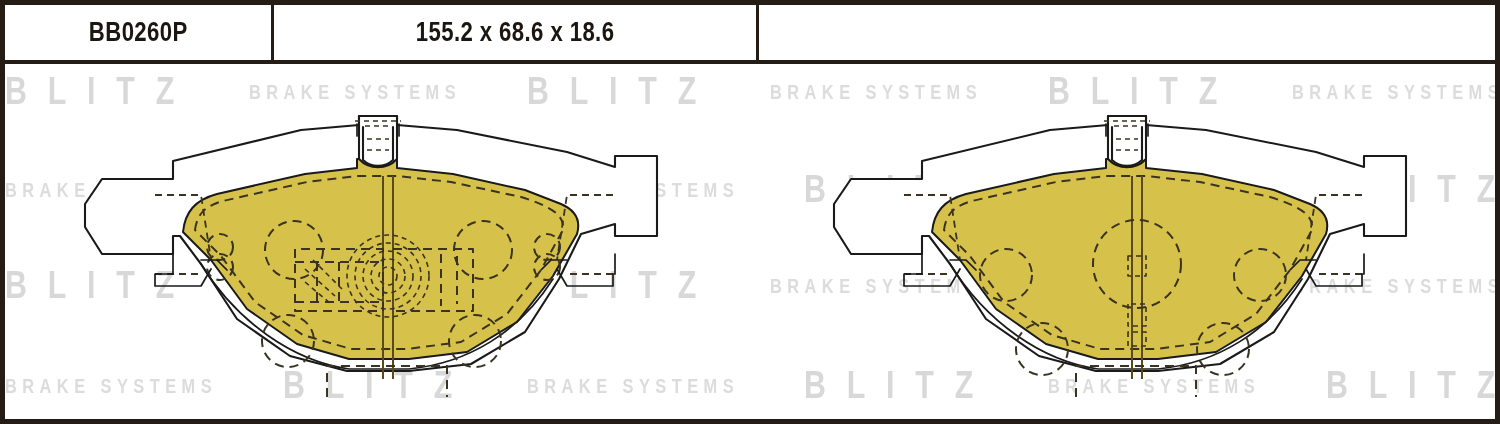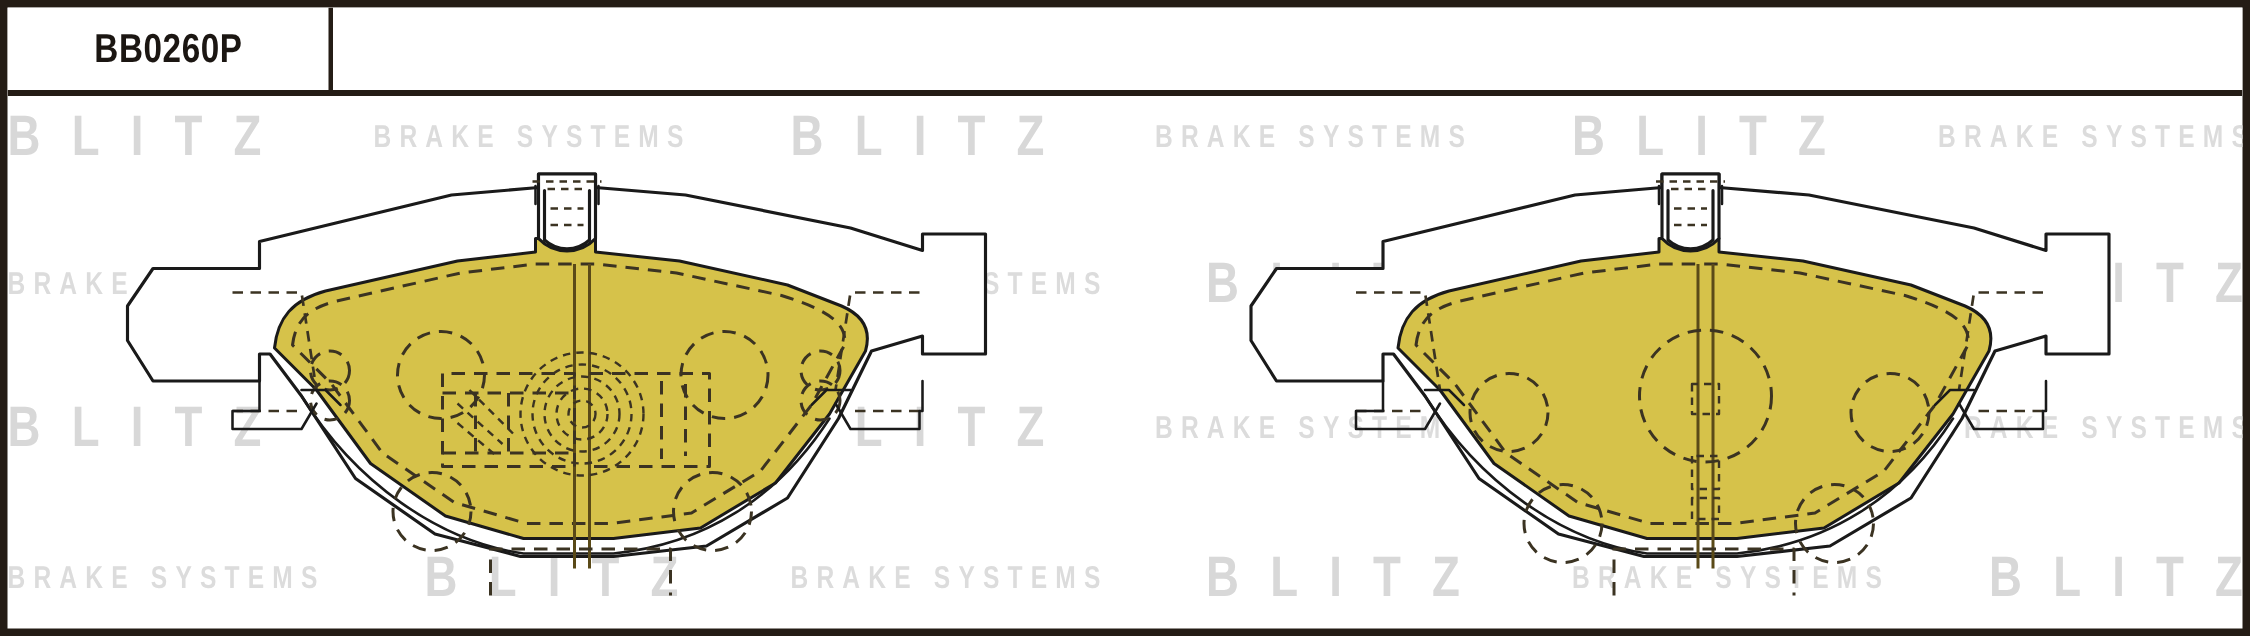--- a/index.html
+++ b/index.html
@@ -48,21 +48,21 @@
   }
   .hdr-wrap {
     display: flex;
     align-items: center;
     justify-content: center;
     box-sizing: border-box;
     height: 100%;
     border-right: 3px solid #241c15;
   }
   .hdr-wrap.last { border-right: none; }
-  #hdr-code-wrap { width: 217px; }
+  #hdr-code-wrap { width: 269px; }
   #hdr-dim1-wrap { width: 485px; }
   #hdr-dim2-wrap { flex: 1 1 auto; }
 
   
   #watermark-layer {
     position: absolute;
     left: 0;
     top: 59px;
     width: 1490px;
     height: 355px;
@@ -421,15 +421,18 @@
         <path class="solid-thin" d="M 1359,190 L 1359,210 L 1357,210 L 1357,222 L 1311,222 L 1301,205"></path>
         <path class="solid-thin" d="M 1311,196 L 1295,196 L 1285,206"></path>
       </g>
     </svg>
   </div>
 
   <div id="header-table">
     <div class="hdr-wrap" id="hdr-code-wrap">
       <span class="hdr-cell">BB0260P</span>
     </div>
+    <div class="hdr-wrap" id="hdr-dim1-wrap">
+      <span class="hdr-cell">155.2 x 68.6 x 18.6</span>
+    </div>
   </div>
 
 </div>
 
 </body></html>

